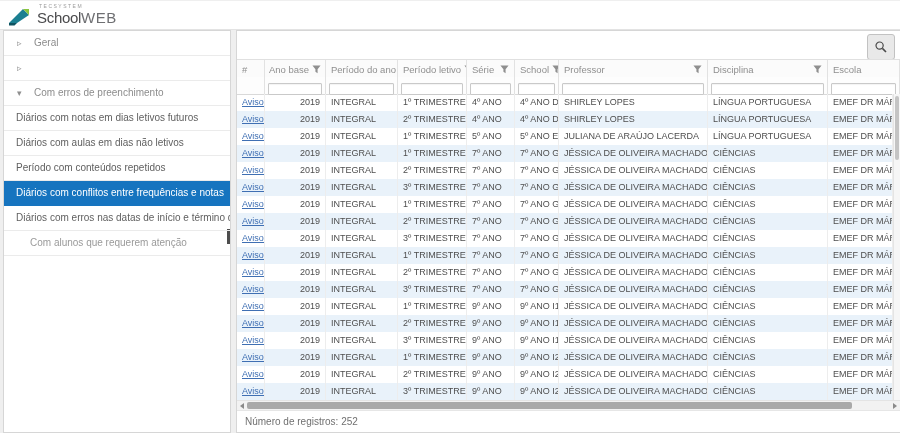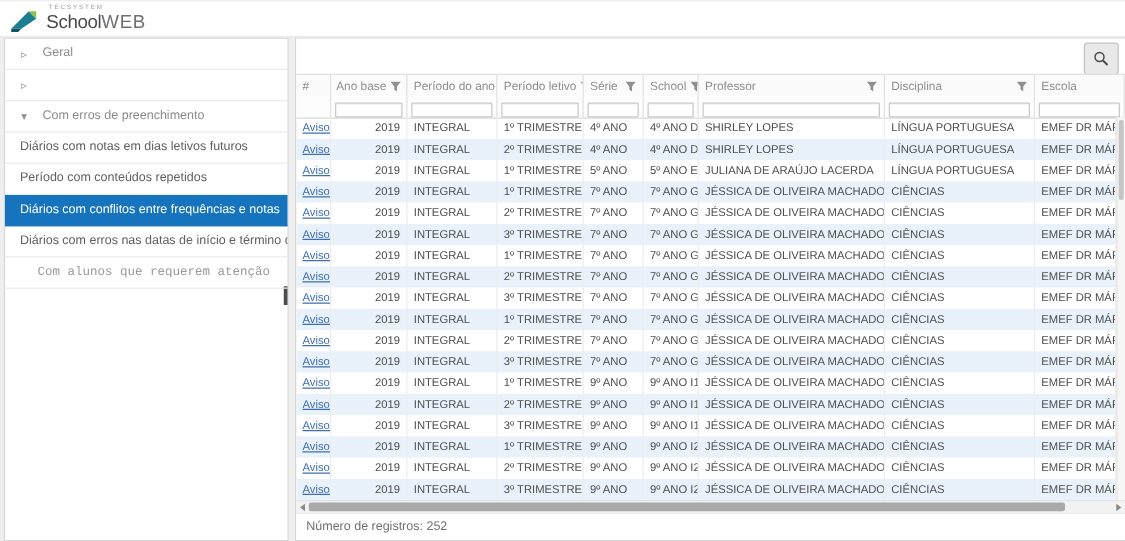--- a/index.html
+++ b/index.html
@@ -21,21 +21,21 @@
   
   .sidebar{position:absolute;left:3px;top:30px;width:228px;bottom:0;background:#fff;
            border:1px solid #d6d6d6;box-sizing:border-box;}
   .sb-item{position:relative;height:24px;line-height:24px;border-bottom:1px solid #ebebeb;
            font-size:10px;color:#5f5f5f;white-space:nowrap;overflow:hidden;cursor:pointer;}
   .sb-item.group{color:#8c8c8c;}
   .sb-item.subgroup{color:#9a9a9a;}
   .sb-item .chev{position:absolute;left:13px;top:0;font-size:9px;color:#8f8f8f;}
   .sb-item.group .sb-label{margin-left:30px;}
   .sb-item.item .sb-label{margin-left:12px;}
-  .sb-item.subgroup .sb-label{margin-left:26px;font-family:Liberation Mono, monospace;}
+  .sb-item.subgroup .sb-label{margin-left:26px;}
   .sb-item.selected{background:#1674bf;border-bottom:1px solid #1674bf;}
   .sb-item.selected .sb-label{color:#fff;}
   .sb-scrollthumb{position:absolute;right:0px;top:198px;width:3px;height:15px;background:#4d4d4d;}
 
   
   .panel{position:absolute;left:236px;top:30px;right:0;bottom:0;background:#fff;
          border:1px solid #d6d6d6;border-right:none;box-sizing:border-box;}
   .toolbar{position:absolute;left:0;right:0;top:0;height:28px;background:#fff;}
   .search-btn{position:absolute;right:5px;top:3px;width:28px;height:26px;background:#e9e9e9;
               border:1px solid #c2c2c2;border-radius:3px;display:flex;align-items:center;
@@ -108,20 +108,21 @@
       </div>
     </div>
   </header>
 
   <aside class="sidebar" id="sidebar">
     <div class="sb-scrollthumb"></div>
   <div class="sb-item group"><span class="chev">▹</span><span class="sb-label">Geral</span></div>
       <div class="sb-item group"><span class="chev">▹</span></div>
       <div class="sb-item group"><span class="chev">▾</span><span class="sb-label">Com erros de preenchimento</span></div>
       <div class="sb-item item"><span class="sb-label">Diários com notas em dias letivos futuros</span></div>
+      <div class="sb-item item"><span class="sb-label">Diários com aulas em dias não letivos</span></div>
       <div class="sb-item item"><span class="sb-label">Período com conteúdos repetidos</span></div>
       <div class="sb-item item selected"><span class="sb-label">Diários com conflitos entre frequências e notas</span></div>
       <div class="sb-item item"><span class="sb-label">Diários com erros nas datas de início e término dos períodos letivos</span></div>
       <div class="sb-item subgroup"><span class="sb-label">Com alunos que requerem atenção</span></div>
     </aside>
 
   <section class="panel">
     <div class="toolbar">
       <button class="search-btn" title="">
         <svg width="14" height="14" viewBox="0 0 14 14">

